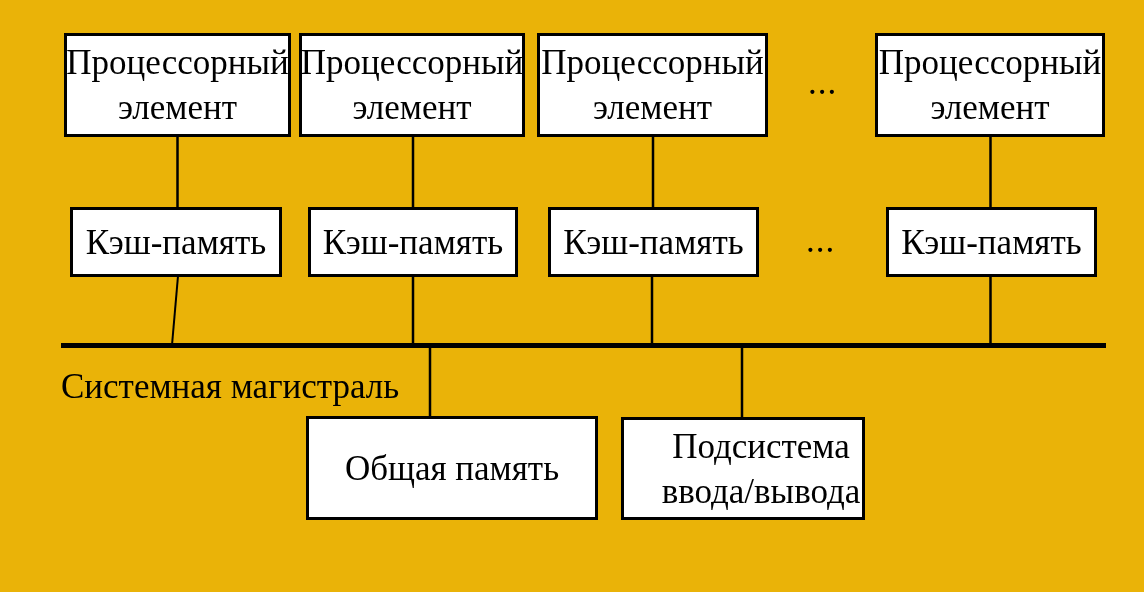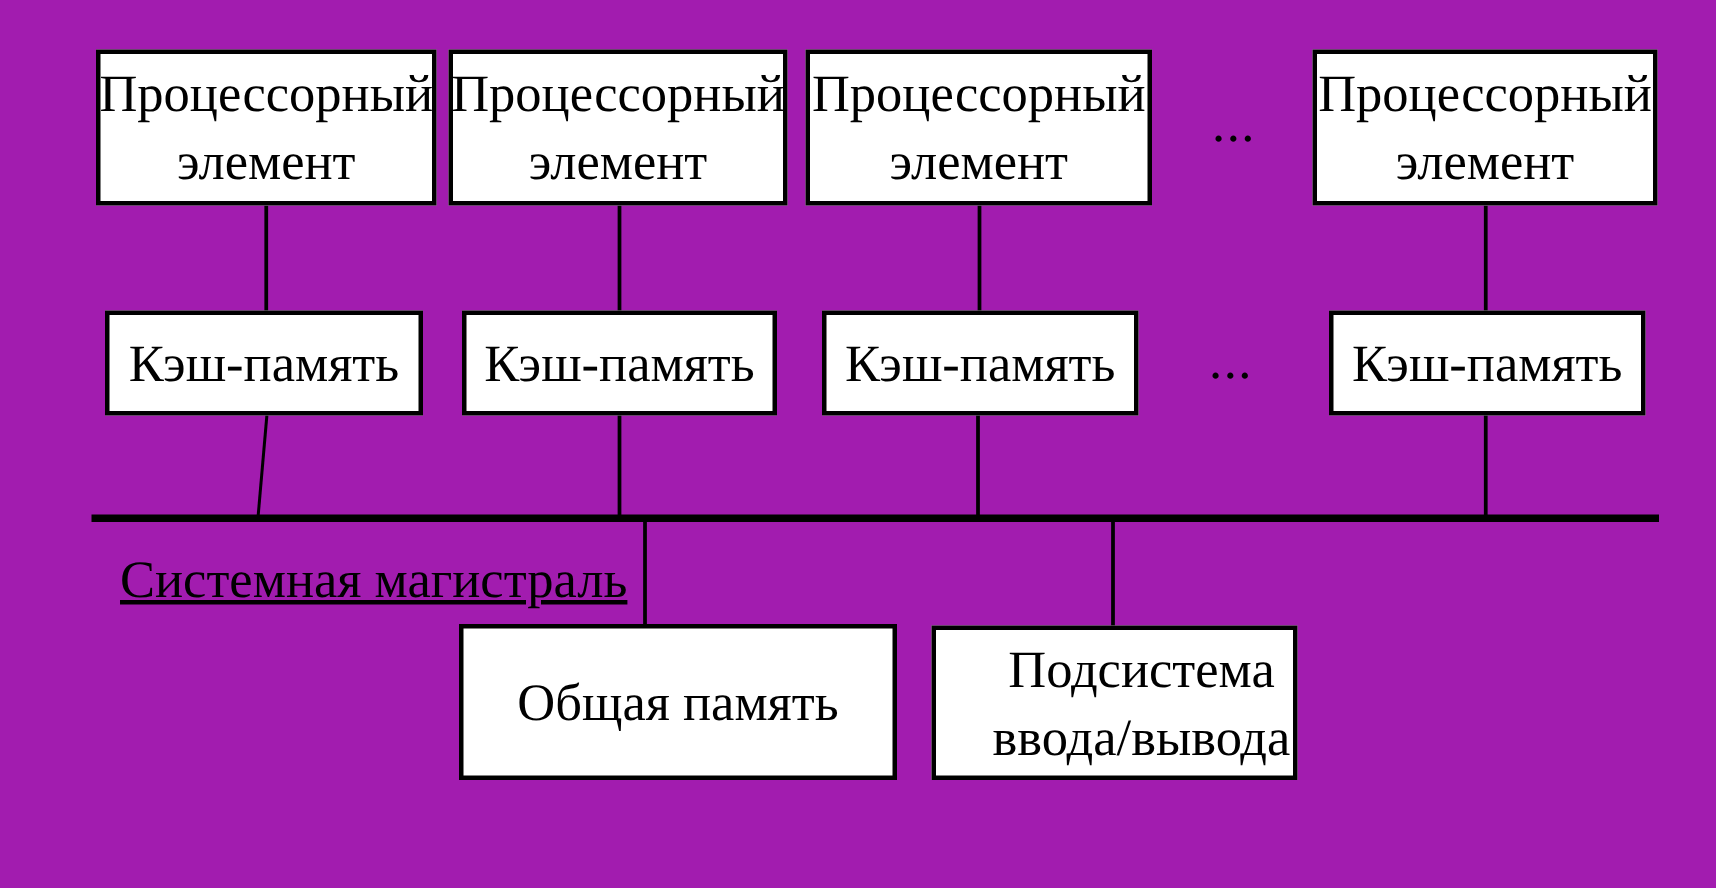--- a/index.html
+++ b/index.html
@@ -1,20 +1,20 @@
 <!DOCTYPE html>
 <html><head>
 <meta charset="utf-8">
 <style>
   html, body { margin: 0; padding: 0; background: #ffffff; }
   #canvas {
     position: relative;
     width: 1144px;
     height: 592px;
-    background: #a21caf;
+    background: #eab308;
     font-family: "Liberation Serif", "DejaVu Serif", serif;
     color: #000000;
     overflow: hidden;
   }
   #wires {
     position: absolute;
     left: 0; top: 0;
     width: 1144px; height: 592px;
   }
   .box {
@@ -43,26 +43,25 @@
   .ellipsis {
     position: absolute;
     font-size: 35px;
     line-height: 40px;
     letter-spacing: 1px;
   }
   .ellipsis.row1 { left: 808px; top: 63px; }
   .ellipsis.row2 { left: 806px; top: 221px; }
   .bus-label {
     position: absolute;
-    left: 80px;
+    left: 61px;
     top: 367px;
     font-size: 35px;
     line-height: 40px;
     white-space: nowrap;
-    text-decoration: underline;
   }
 </style>
 </head>
 <body>
 
 <div id="canvas">
 
   <svg id="wires" viewBox="0 0 1144 592" xmlns="http://www.w3.org/2000/svg">
 
     <line x1="177.5" y1="137" x2="177.5" y2="208" stroke="#000000" stroke-width="2.5"></line>

